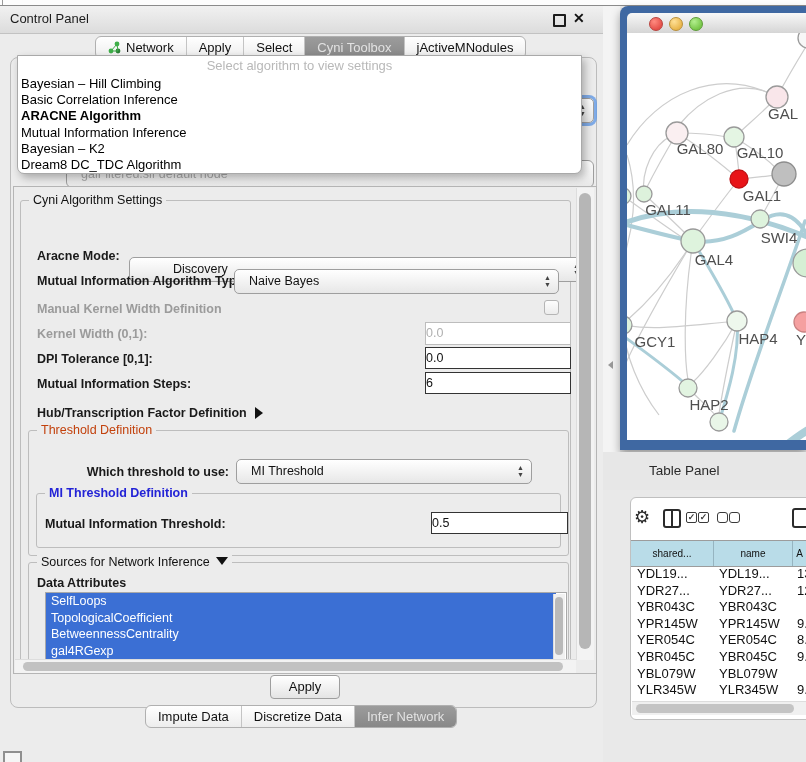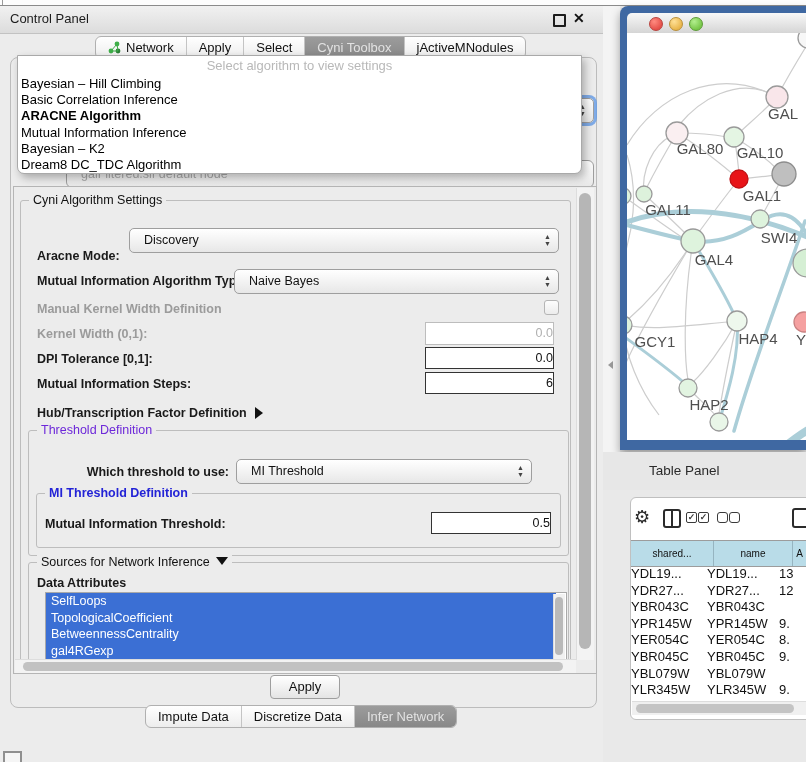--- a/index.html
+++ b/index.html
@@ -52,25 +52,25 @@
   .algo-item{height:16.2px;line-height:16.2px;padding-left:3px;font-size:13px;color:#000;}
   .algo-item.selected{font-weight:700;}
 
   
   .settings-vp{left:13px;top:180px;width:582px;height:486px;border:1px solid #b5b5b5;
     background:#ececec;overflow:hidden;}
   .group{position:absolute;border:1px solid #bdbdbd;border-radius:3px;}
   .group-title{position:absolute;top:-8px;left:8px;background:#ececec;padding:0 4px;
     font-size:12.5px;white-space:nowrap;}
   .t-blue{color:#2323d6;font-weight:700;}
-  .t-green{color:#6d28d9;}
+  .t-green{color:#c2410c;}
   .lbl{position:absolute;font-size:12.5px;font-weight:700;color:#1a1a1a;white-space:nowrap;}
   .lbl.disabled{color:#9b9b9b;}
   .field{position:absolute;background:#fff;border:1px solid #9e9e9e;
-    font-size:12.5px;text-align:right;padding-right:0;line-height:20px;}
+    font-size:12.5px;padding-right:17px;line-height:20px;}
   .field.dark{border:1.5px solid #333;}
   .field.disabled{border:1px solid #bdbdbd;color:#b0b0b0;}
   .cb{position:absolute;width:13px;height:13px;border:1px solid #b5b5b5;border-radius:3px;
     background:linear-gradient(#fdfdfd,#ececec);}
   .tri-right{display:inline-block;width:0;height:0;border-left:8px solid #111;
     border-top:6px solid transparent;border-bottom:6px solid transparent;margin-left:8px;vertical-align:-2px;}
   .tri-down{display:inline-block;width:0;height:0;border-top:8px solid #111;
     border-left:6px solid transparent;border-right:6px solid transparent;margin-left:6px;vertical-align:1px;}
   .attr-list{position:absolute;background:#fff;border:1px solid #a9a9a9;overflow:hidden;}
   .attr-item{height:16.5px;line-height:16.5px;padding-left:5px;font-size:12.5px;color:#fff;}
@@ -113,21 +113,21 @@
   .col-icon{left:32px;top:11px;width:14px;height:15px;border:2px solid #2b2b2b;border-radius:3px;}
   .col-icon::after{content:"";position:absolute;left:6px;top:0;width:2px;height:15px;background:#2b2b2b;}
   .cb-mini{position:absolute;width:9px;height:9px;border:1.5px solid #3a3a3a;border-radius:2px;
     font-size:9px;line-height:8px;text-align:center;color:#3a3a3a;font-weight:700;}
   .partial-icon{left:161px;top:10px;width:18px;height:16px;border:2px solid #2b2b2b;border-radius:3px;}
   .tp-header{left:0;top:42px;width:176px;height:25px;display:flex;background:#b9dce8;
     border-top:1px solid #9c9c9c;border-bottom:1px solid #9c9c9c;font-size:10px;}
   .tp-header .hc{border-right:1px solid #96b4c0;display:flex;align-items:center;justify-content:center;}
   .tp-body{left:0;top:68px;width:176px;height:134px;overflow:hidden;font-size:13px;}
   .t-row{display:flex;height:16.6px;line-height:16.6px;}
-  .t-cell{overflow:hidden;white-space:nowrap;}
+  .t-cell{overflow:hidden;white-space:nowrap;padding-left:6px;}
   .c1{width:76px;} .c2{width:72px;} .c3{flex:1;}
   .tp-hscroll{left:1px;top:203px;width:174px;height:13px;background:#f0f0f0;border-top:1px solid #ddd;}
   .tp-hscroll .thumb{position:absolute;left:4px;top:2px;width:158px;height:9px;border-radius:5px;background:#c4c4c4;}
 </style>
 </head>
 <body>
 
 <div class="root">
 
   <div class="abs top-strip"></div>
@@ -180,21 +180,21 @@
         </div>
     </div>
 
     <div class="abs settings-vp">
 
       <div class="group" style="left:6px;top:13px;width:549px;height:466px;">
         <span class="group-title">Cyni Algorithm Settings</span>
       </div>
 
       <span class="lbl" style="left:23px;top:62px;">Aracne Mode:</span>
-      <div class="combo" style="position:absolute;left:115px;top:41px;width:428px;height:23px;">
+      <div class="combo" style="position:absolute;left:115px;top:70px;width:428px;height:23px;padding-left:29px;">
         <span style="display:block;padding-left:14px;line-height:23px;font-size:12.5px;">Discovery</span>
         <span class="stepper" style="right:3px;top:2px;">▲<br>▼</span>
       </div>
       <span class="lbl" style="left:23px;top:87px;">Mutual Information Algorithm Type:</span>
       <div class="combo" style="position:absolute;left:220px;top:82px;width:323px;height:23px;">
         <span style="display:block;padding-left:14px;line-height:23px;font-size:12.5px;">Naive Bayes</span>
         <span class="stepper" style="right:3px;top:2px;">▲<br>▼</span>
       </div>
       <span class="lbl disabled" style="left:23px;top:115px;">Manual Kernel Width Definition</span>
       <span class="cb" style="left:530px;top:113px;"></span>

